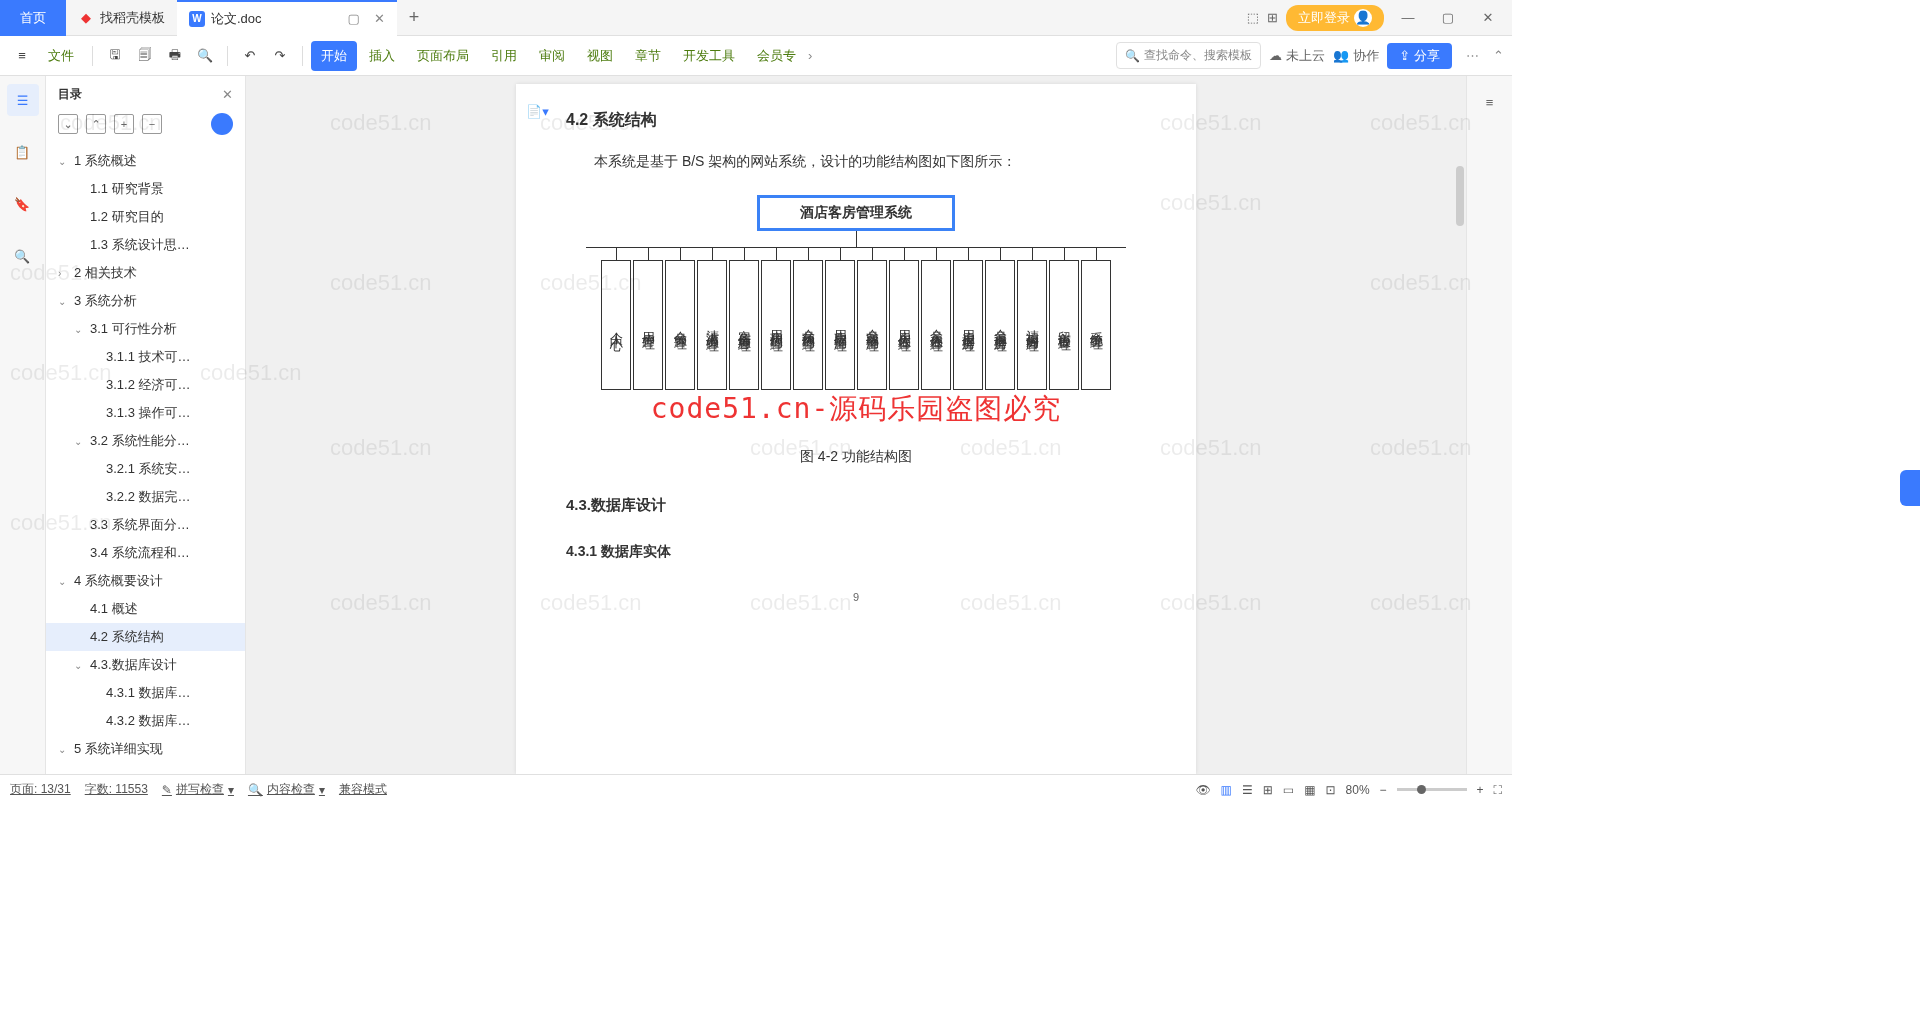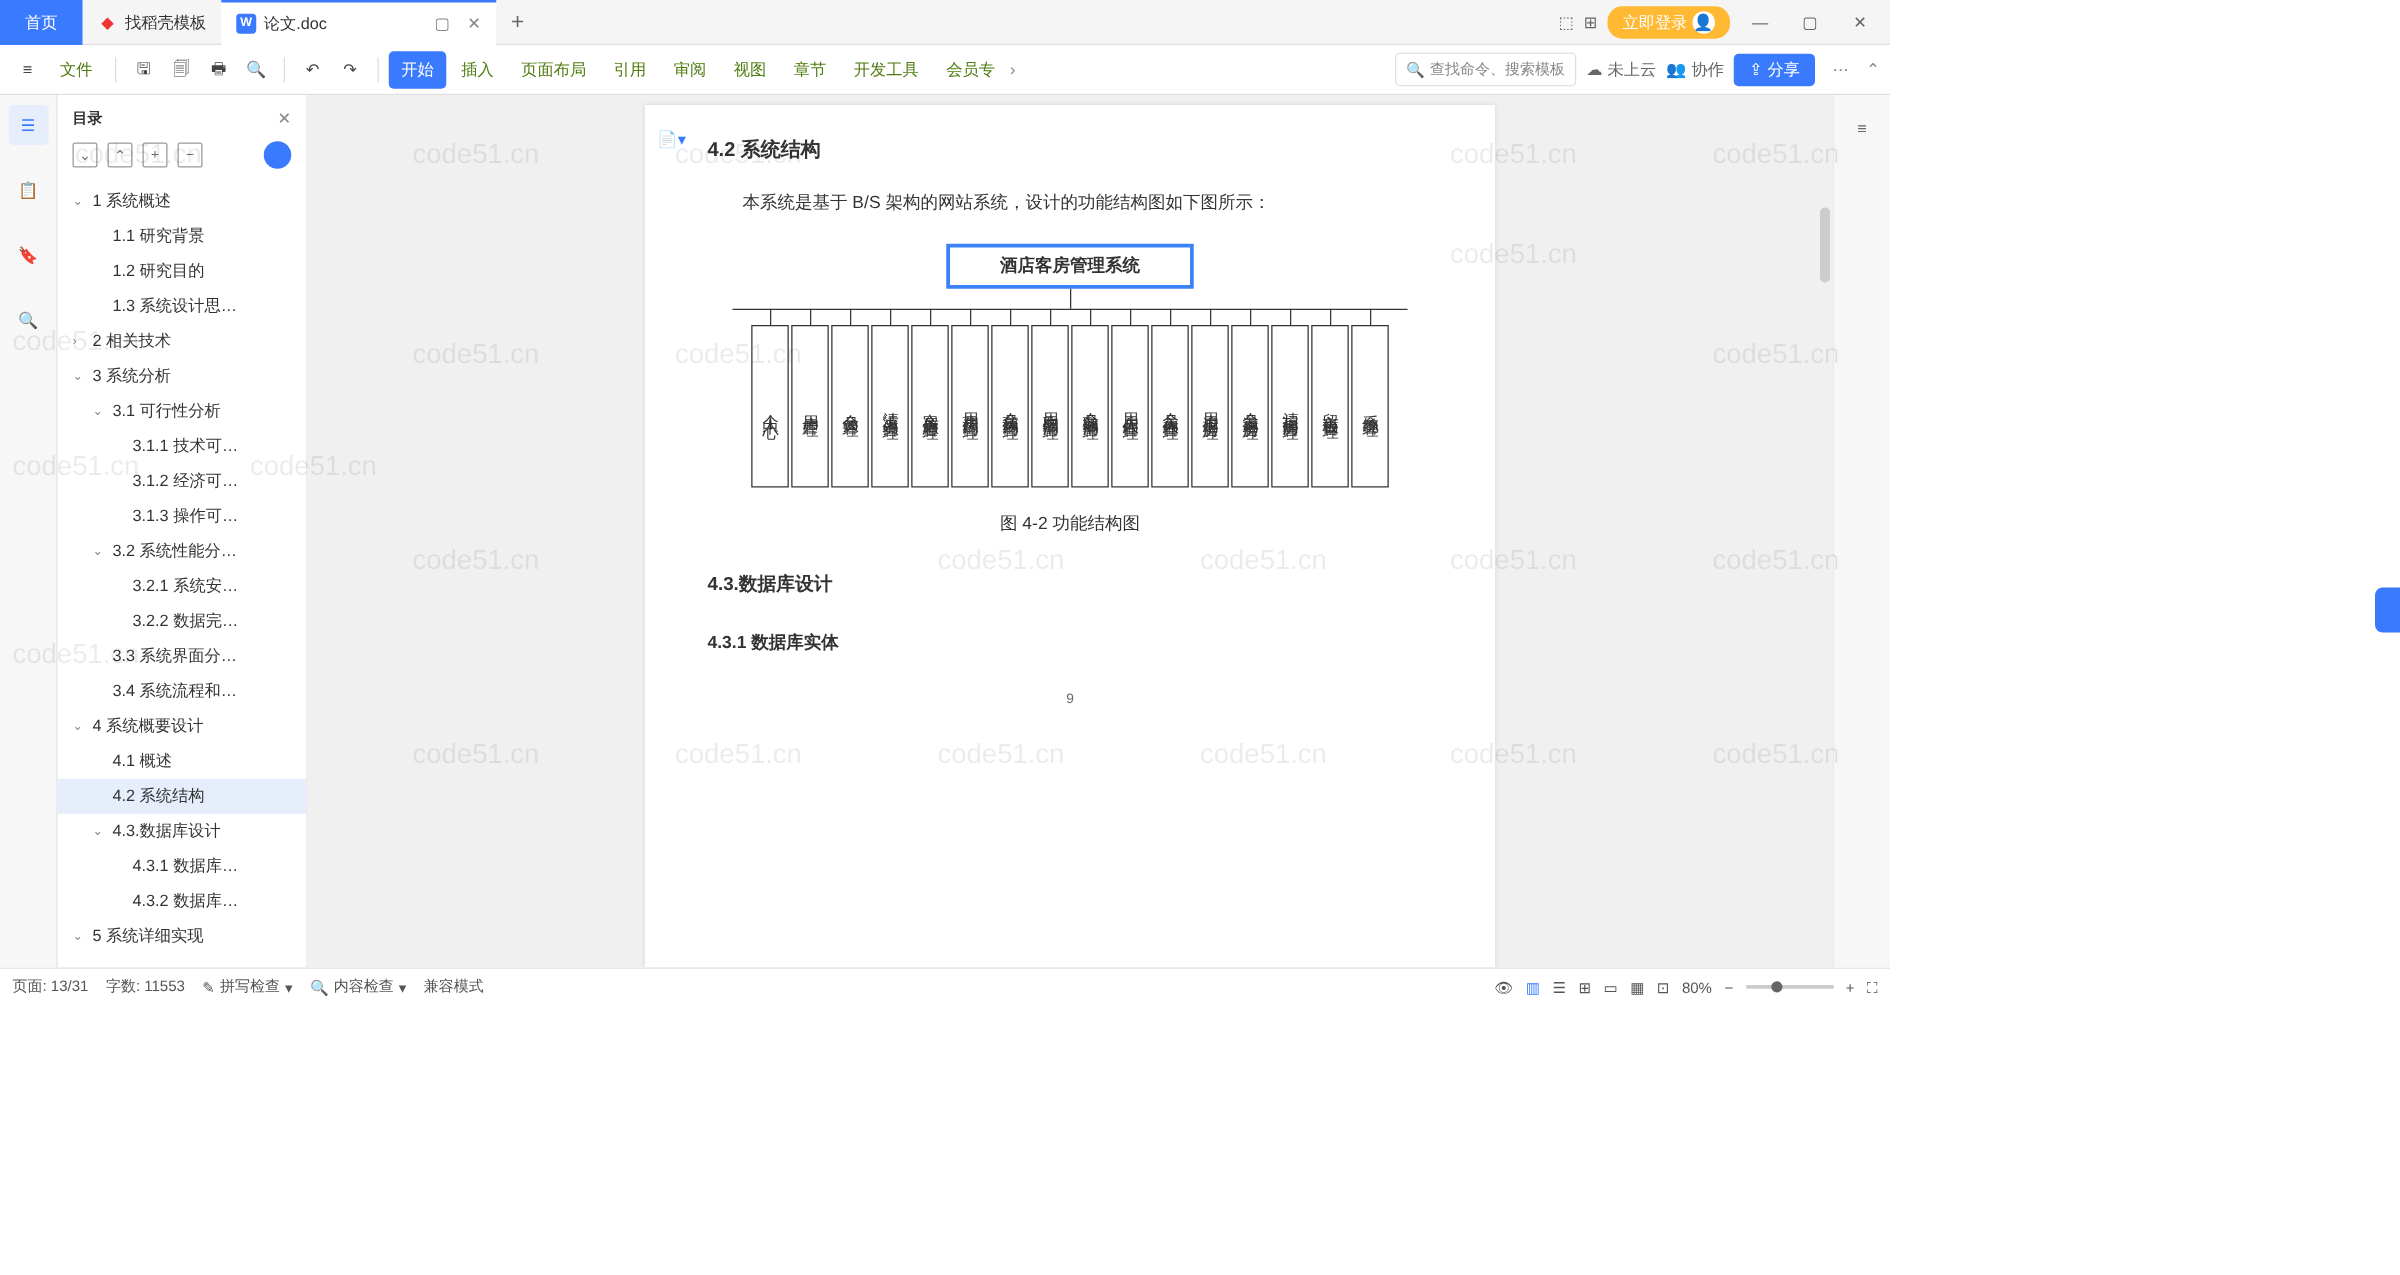--- a/index.html
+++ b/index.html
@@ -54,21 +54,21 @@
 .diag-vline { width: 1px; height: 12px; background: #333; }
 .diag-box { border: 1px solid #333; width: 30px; height: 130px; padding: 8px 4px; font-size: 13px; writing-mode: vertical-rl; text-align: center; letter-spacing: 2px; display: flex; align-items: center; justify-content: center; }
 .watermark-red { color: #e33; font-size: 28px; font-family: monospace; text-align: center; margin-top: -20px; font-weight: 500; letter-spacing: 1px; }
 .caption { text-align: center; font-size: 14px; margin: 20px 0; }
 .h2 { font-size: 15px; font-weight: bold; margin: 30px 0 14px; }
 .h3 { font-size: 14px; font-weight: bold; margin: 28px 0; }
 .pagenum { text-align: center; font-size: 11px; color: #666; margin-top: 30px; }
 .right-rail { width: 46px; background: #f7f7f7; border-left: 1px solid #e5e5e5; padding-top: 10px; display: flex; flex-direction: column; align-items: center; }
 .scroll-ind { position: absolute; right: 2px; top: 90px; width: 8px; height: 60px; background: #ccc; border-radius: 4px; }
 .statusbar { height: 30px; border-top: 1px solid #e0e0e0; display: flex; align-items: center; padding: 0 10px; gap: 14px; font-size: 12px; color: #555; }
-.status-item { display: flex; align-items: center; gap: 4px; }
+.status-item { display: flex; align-items: center; gap: 4px; text-decoration: underline; }
 .statusbar-right { margin-left: auto; display: flex; align-items: center; gap: 10px; }
 .zoom-slider { width: 70px; height: 3px; background: #ccc; position: relative; }
 .zoom-thumb { position: absolute; left: 20px; top: -3px; width: 9px; height: 9px; background: #666; border-radius: 50%; }
 .wm-bg { position: absolute; color: rgba(0,0,0,.08); font-size: 22px; pointer-events: none; z-index: 999; }
 .side-tab { position: absolute; right: 0; top: 470px; width: 20px; height: 36px; background: #3a7afe; border-radius: 6px 0 0 6px; }
 </style>
 </head>
 <body>
 
 <div class="wm-bg" style="left:60px;top:110px">code51.cn</div>
@@ -350,20 +350,21 @@
             <div class="diag-child">
               <div class="diag-vline"></div>
               <div class="diag-box">留言板管理</div>
             </div>
             <div class="diag-child">
               <div class="diag-vline"></div>
               <div class="diag-box">系统管理</div>
             </div>
           </div>
       </div>
+      <div class="watermark-red">code51.cn-源码乐园盗图必究</div>
       <div class="caption">图 4-2 功能结构图</div>
       <div class="h2">4.3.数据库设计</div>
       <div class="h3">4.3.1 数据库实体</div>
       <div class="pagenum">9</div>
     </div>
   </div>
 
   <div class="right-rail">
     <div class="rail-btn">≡</div>
   </div>

